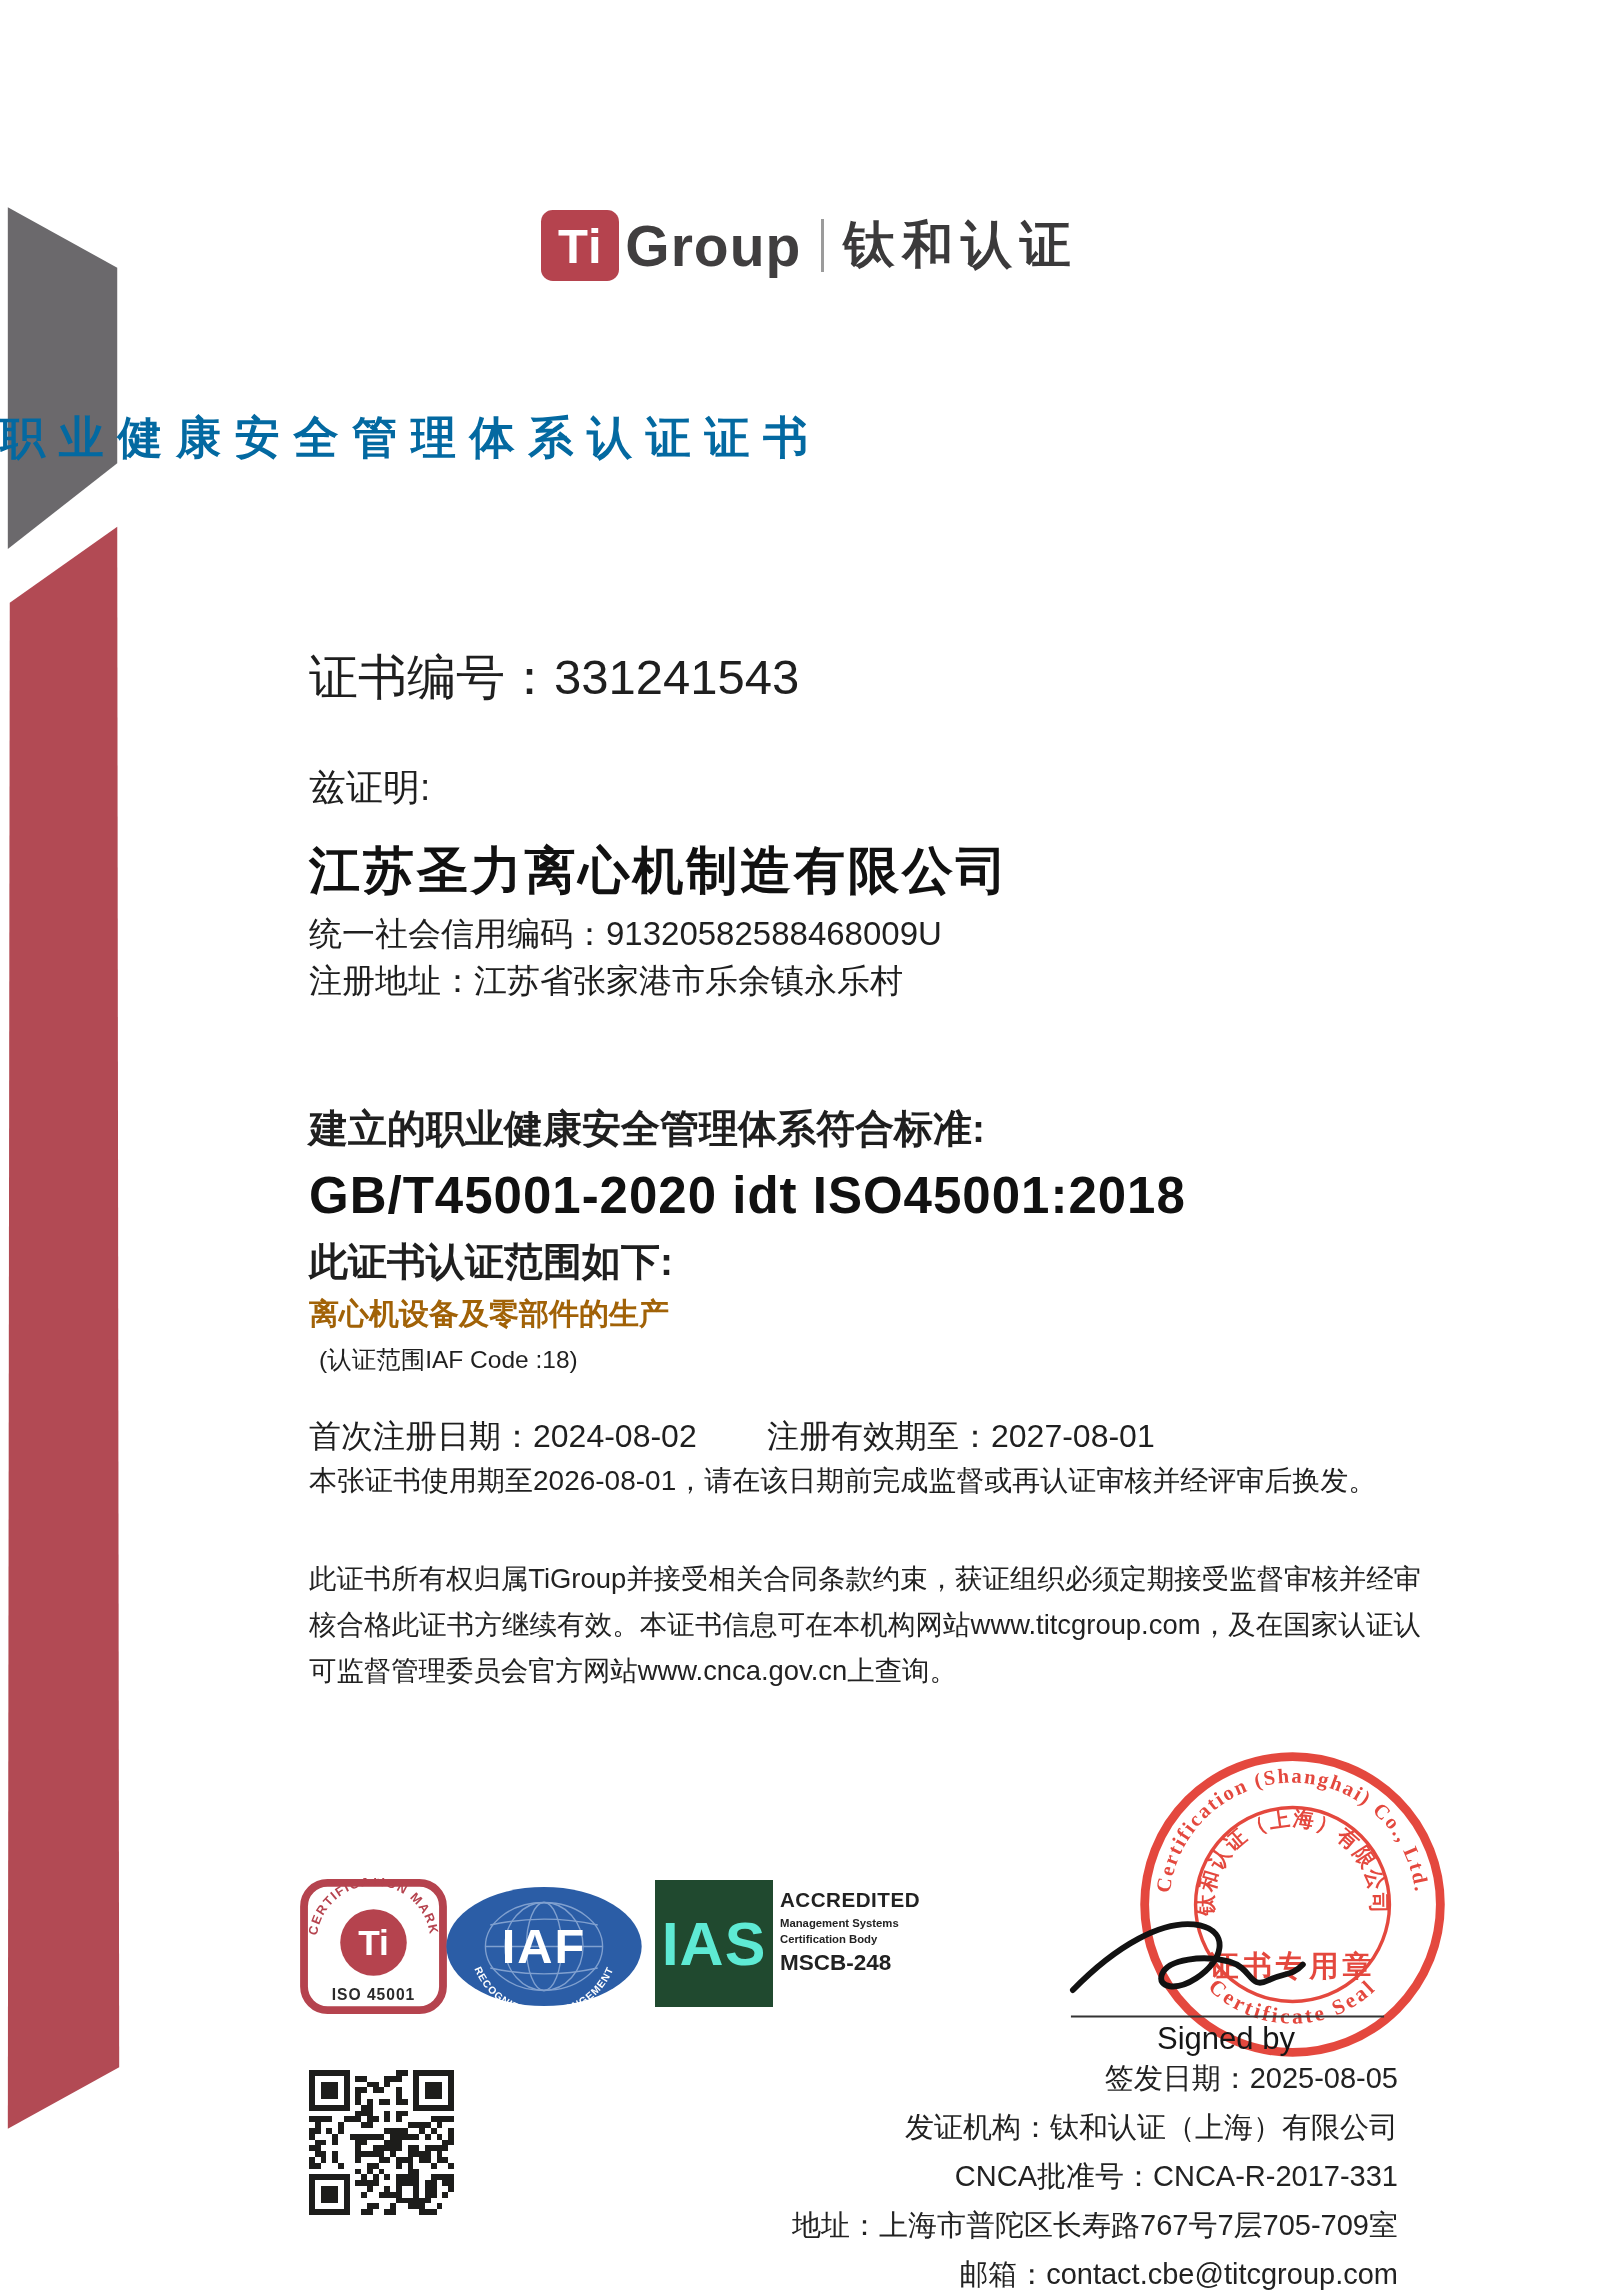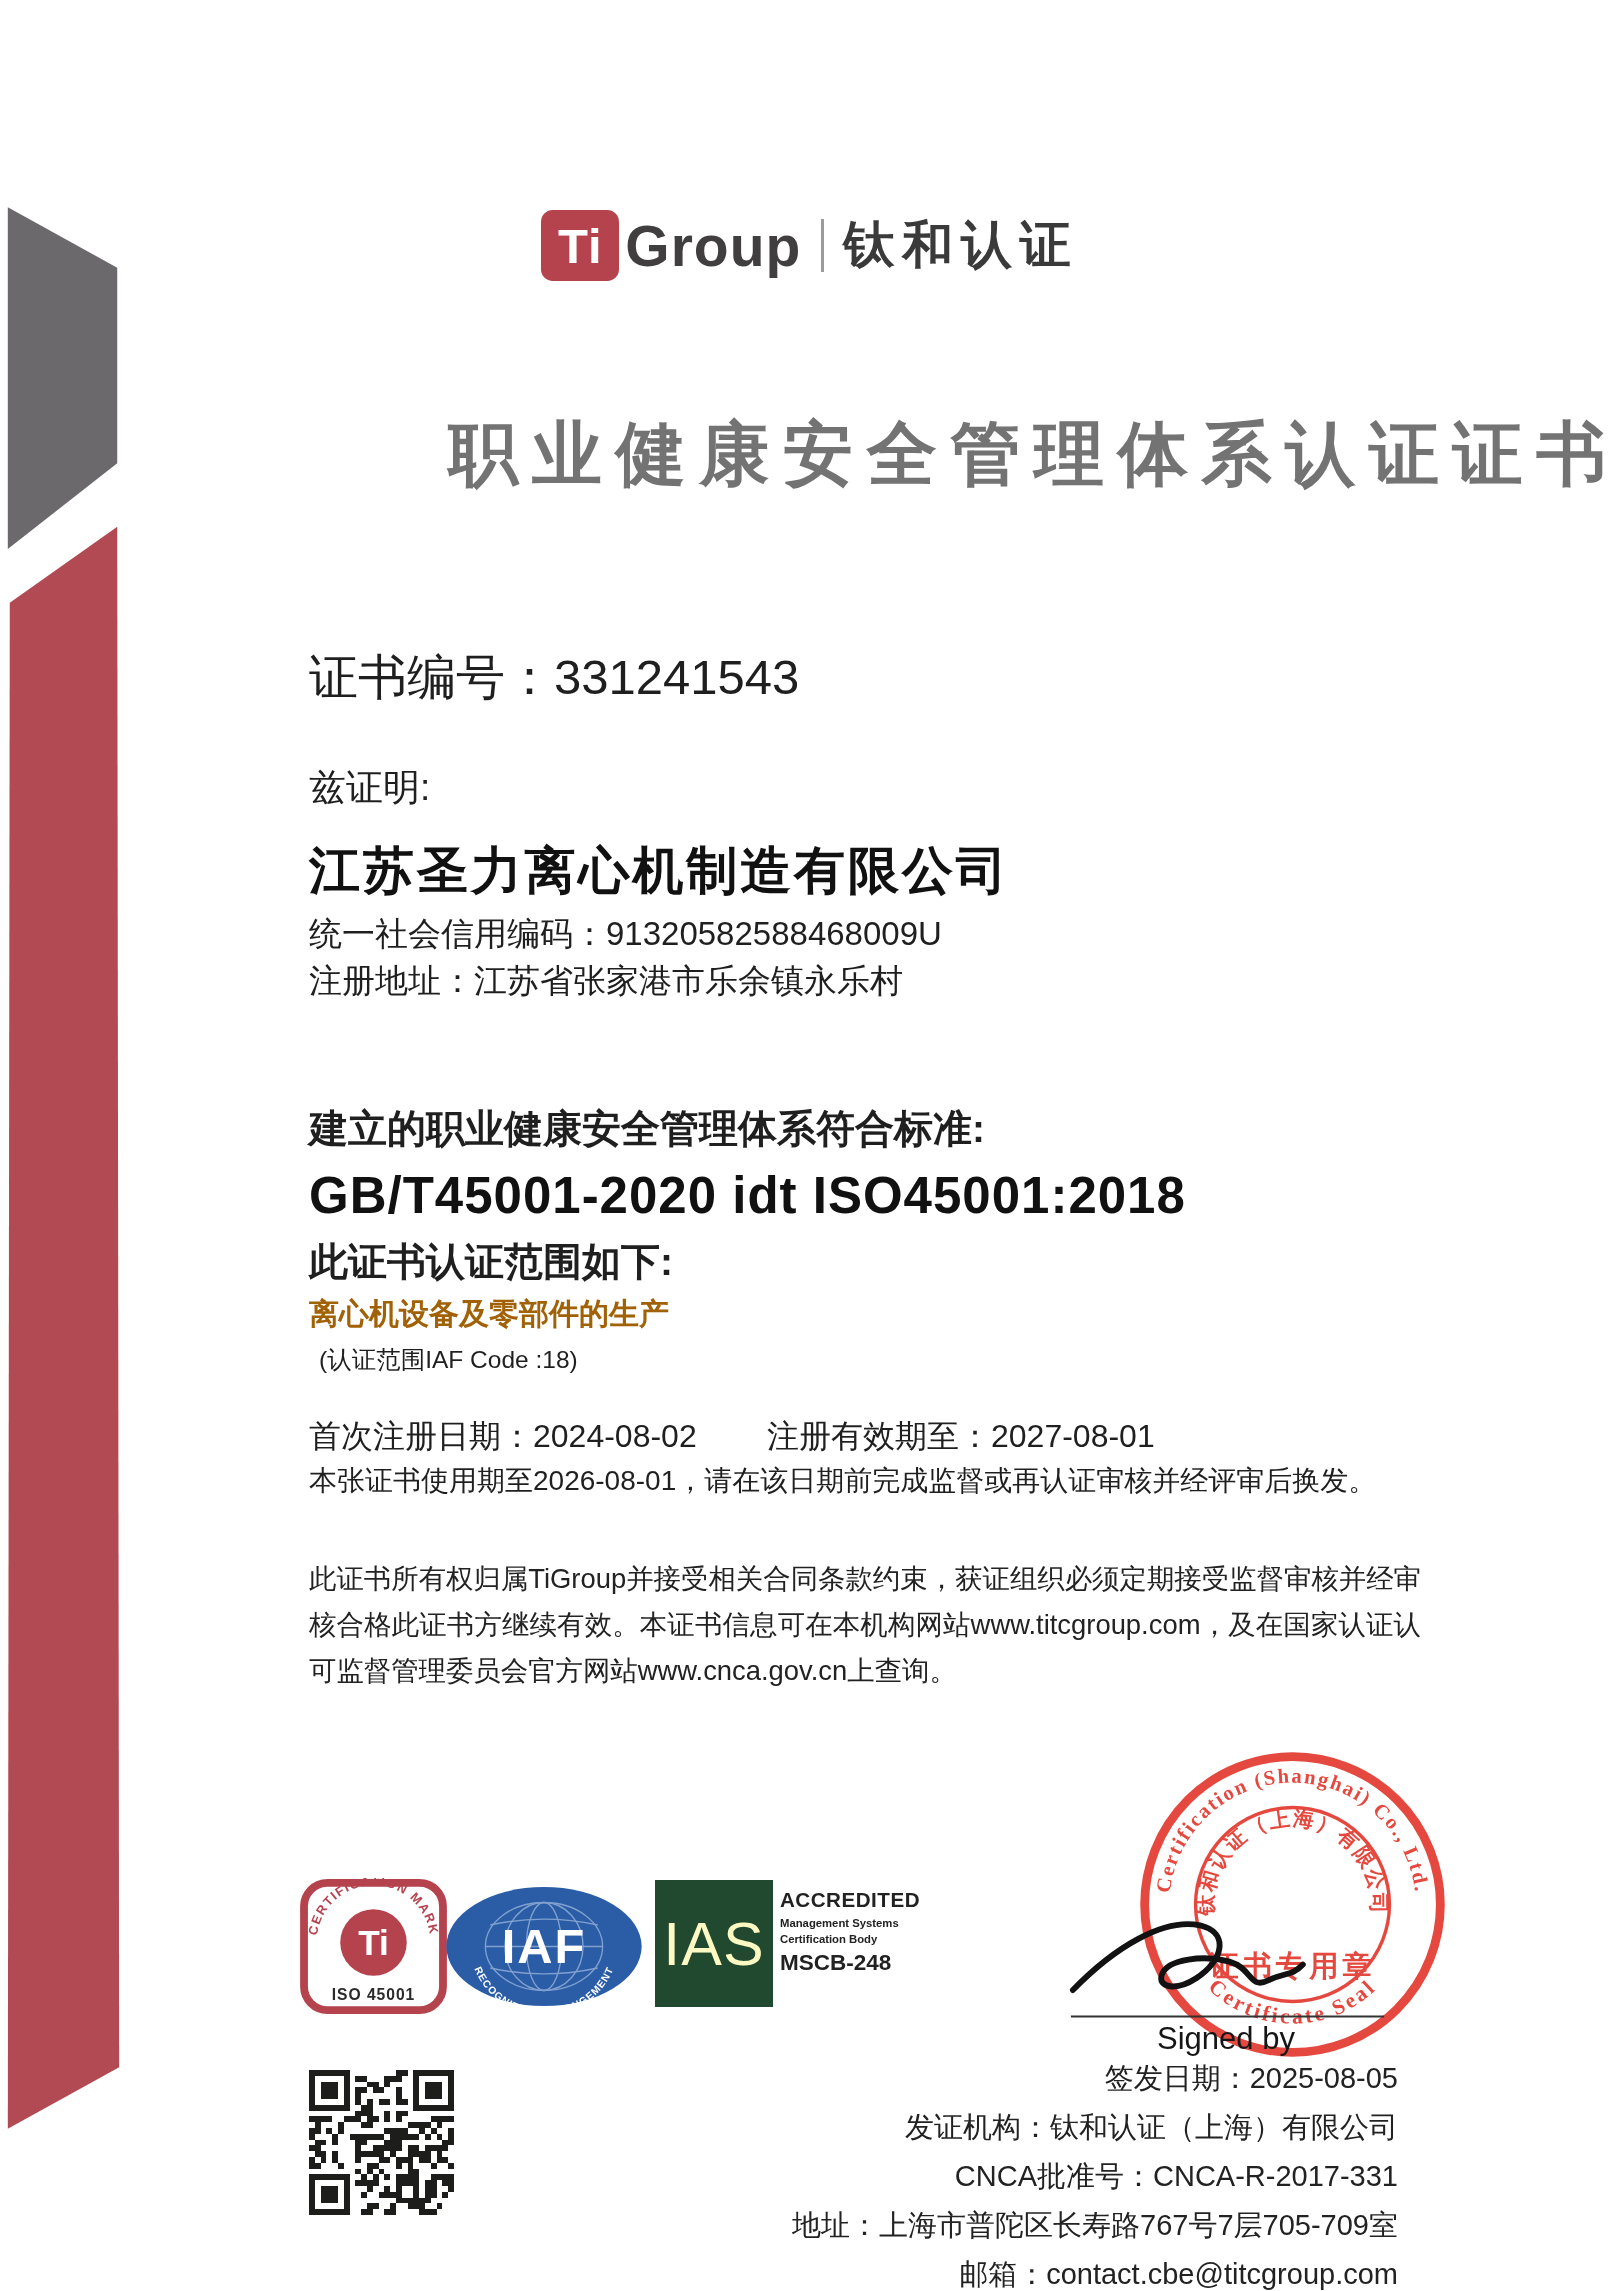--- a/index.html
+++ b/index.html
@@ -11,41 +11,41 @@
   }
   .abs{position:absolute;}
   
   .logo-row{top:210px;left:0;width:100%;display:flex;justify-content:center;align-items:center;}
   .ti-box{width:78px;height:71px;background:#b5434e;border-radius:11.8px;display:flex;align-items:center;justify-content:center;}
   .ti-box span{color:#fff;font-size:49px;font-weight:bold;letter-spacing:1px;}
   .logo-group{font-size:57px;font-weight:600;color:#403e3f;margin-left:5.9px;letter-spacing:1px;}
   .logo-div{width:2.9px;height:53px;background:#9b9b9b;margin:0 19.6px;}
   .logo-cn{font-size:51px;font-weight:700;color:#3b3a3b;letter-spacing:7.8px;}
   
-  .title{top:408px;left:0;width:100%;text-align:right;font-size:70px;font-weight:800;color:#737373;letter-spacing:13.7px;}
+  .title{top:408px;left:0;width:100%;text-align:left;font-size:45px;font-weight:800;color:#0369a1;letter-spacing:13.7px;}
   
   .line{left:309px;white-space:nowrap;}
   .certno{top:645px;font-size:49px;}
   .certify{top:763px;font-size:37px;}
   .company{top:837px;font-size:51px;font-weight:800;letter-spacing:2.9px;color:#111;}
   .credit{top:912px;font-size:33px;}
   .regaddr{top:959px;font-size:33px;}
   .opaddr{top:1004px;font-size:33px;}
   .std-intro{top:1102px;font-size:39px;font-weight:600;}
   .standard{top:1166px;font-size:51px;font-weight:800;color:#111;letter-spacing:1px;}
   .scope-intro{top:1235px;font-size:39px;font-weight:600;}
   .scope{top:1294px;font-size:30px;font-weight:800;color:#a16207;}
   .iafcode{top:1343px;left:319px;font-size:24.5px;}
   .dates{top:1415px;font-size:32px;}
   .col2{position:absolute;left:458px;top:0;white-space:nowrap;}
   .usage{top:1462px;font-size:28px;}
   .legal{top:1556px;font-size:27.4px;width:1112px;line-height:46px;text-align:justify;white-space:normal;color:#222;}
   
   .ias-box{left:655px;top:1880px;width:118px;height:127px;background:#20492f;display:flex;align-items:center;justify-content:center;}
-  .ias-box span{color:#fef9c3;font-weight:400;font-size:61px;letter-spacing:1px;}
+  .ias-box span{color:#5eead4;font-weight:700;font-size:61px;letter-spacing:1px;}
   .ias-text{left:780px;top:1890px;line-height:1;color:#222;}
   .ias-text .t1{font-size:20.6px;font-weight:800;letter-spacing:0.5px;}
   .ias-text .t2{font-size:11.3px;font-weight:600;margin-top:7px;}
   .ias-text .t3{font-size:11.3px;font-weight:600;margin-top:4.9px;}
   .ias-text .t4{font-size:22.5px;font-weight:800;margin-top:6.9px;}
   
   .signedby{left:1157px;top:2021px;font-size:31px;color:#161616;}
   .footer{top:2054px;right:222px;text-align:right;font-size:29px;line-height:49px;color:#222;white-space:nowrap;}
   .seal-svg{left:1129px;top:1741px;opacity:.93;}
   .sig-svg{left:1061px;top:1900px;}

